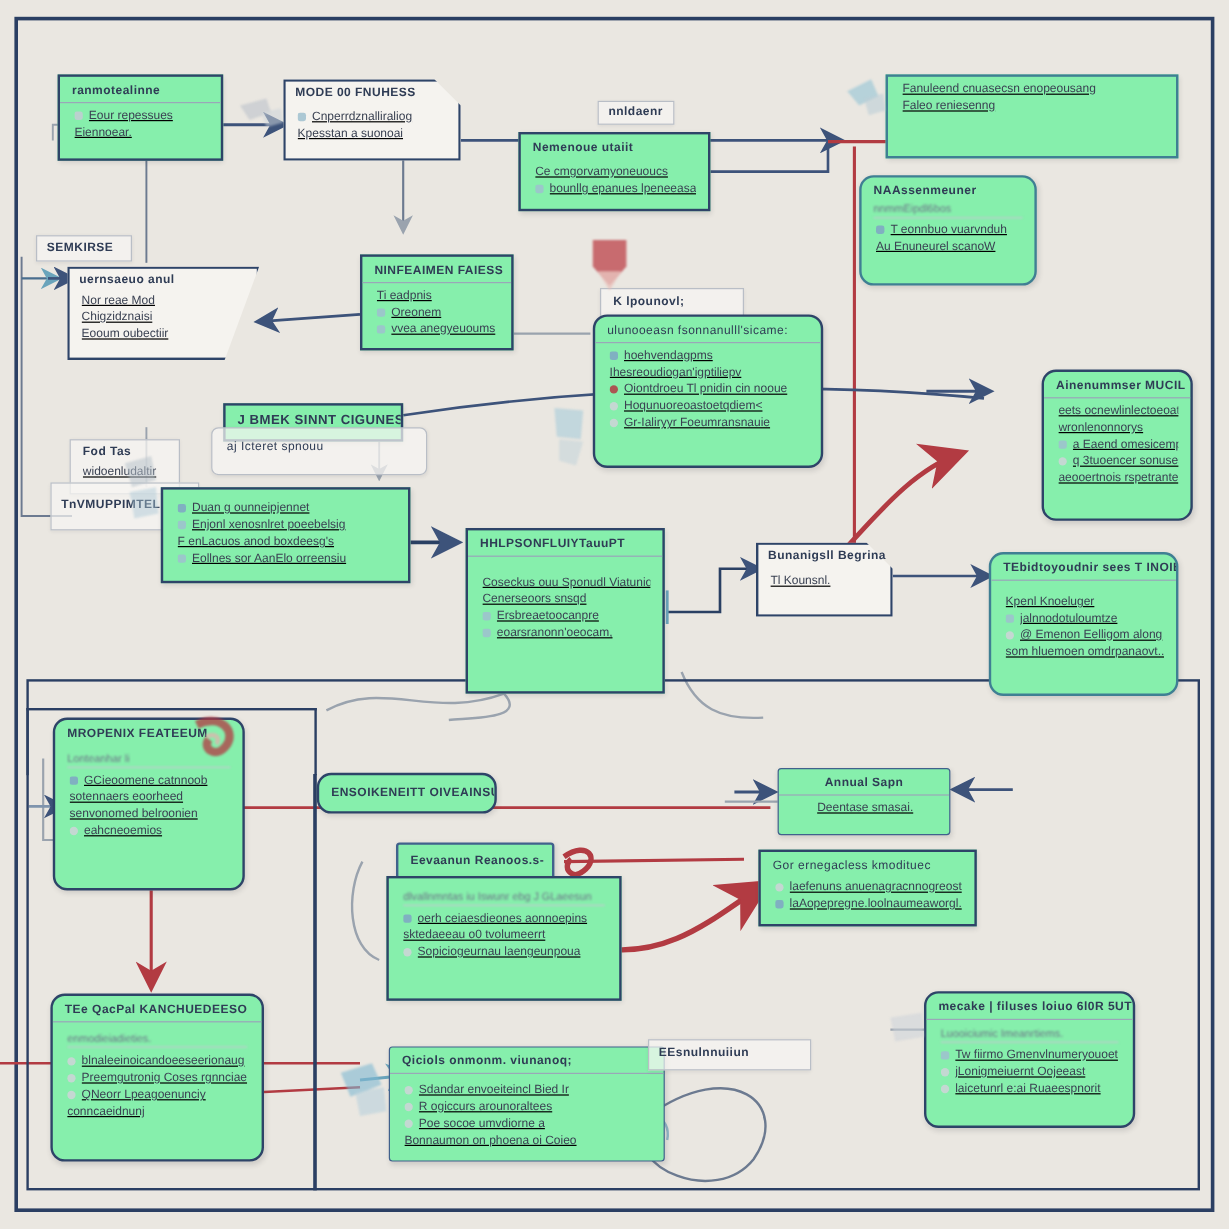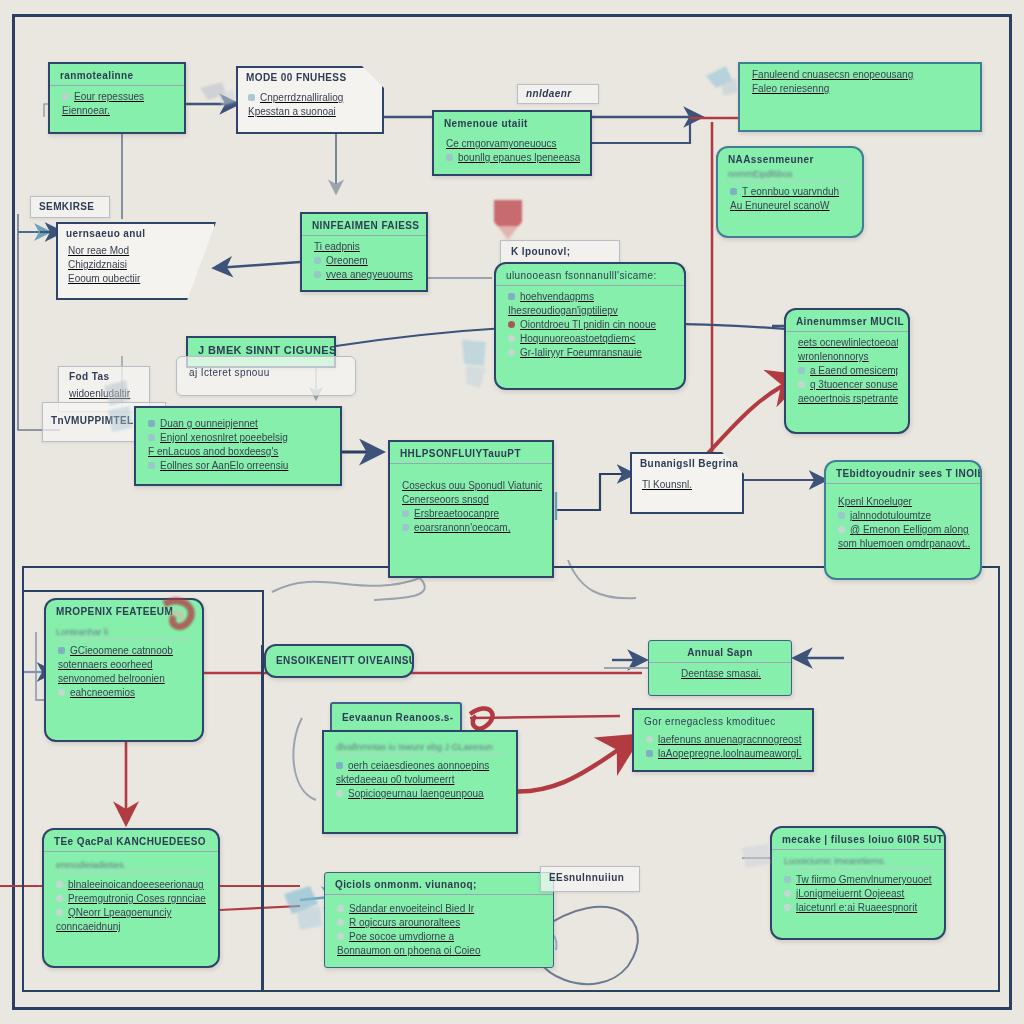--- a/index.html
+++ b/index.html
@@ -236,21 +236,21 @@
     <div class="nbody">
       <div class="row">
           <span class="tx">Ce  cmgorvamyoneuoucs</span>
         </div>
       <div class="row">
           <span class="bul b2"></span>
           <span class="tx">bounllg epanues lpeneeasan</span>
         </div>
     </div>
   </div>
-  <div class="node ghost" style="left:517px;top:84px;width:82px;height:20px;font-style:italic;">
+  <div class="node ghost" style="left:498px;top:84px;width:64px;height:20px;">
     <div class="nhead" style="padding:3px 8px;">nnldaenr</div>
   </div>
 
   <div class="node teal" style="left:738px;top:62px;width:244px;height:70px;">
     <div class="nbody">
       <div class="row">
           <span class="tx">Fanuleend cnuasecsn enopeousang</span>
         </div>
       <div class="row">
           <span class="tx">Faleo reniesenng</span>
@@ -370,21 +370,21 @@
           <span class="bul b3"></span>
           <span class="tx">Hoqunuoreoastoetqdiem&lt;</span>
         </div>
       <div class="row">
           <span class="bul b3"></span>
           <span class="tx">Gr-Ialiryyr Foeumransnauie</span>
         </div>
     </div>
   </div>
 
-  <div class="node rounded" style="left:784px;top:308px;width:126px;height:126px;">
+  <div class="node rounded" style="left:868px;top:308px;width:126px;height:126px;">
     <div class="nhead underline" style="text-align:center;">Ainenummser MUCIL</div>
     <div class="nbody">
       <div class="row">
           <span class="tx">eets ocnewlinlectoeoatnoe</span>
         </div>
       <div class="row">
           <span class="tx">wronlenonnorys</span>
         </div>
       <div class="row">
           <span class="bul b2"></span>
@@ -553,21 +553,21 @@
         </div>
       <div class="row">
           <span class="bul b3"></span>
           <span class="tx">Poe socoe umvdiorne a</span>
         </div>
       <div class="row">
           <span class="tx">Bonnaumon on phoena oi Coieo</span>
         </div>
     </div>
   </div>
-  <div class="node ghost" style="left:540px;top:866px;width:100px;height:26px;">
+  <div class="node ghost" style="left:540px;top:866px;width:136px;height:26px;">
     <div class="nhead" style="padding:5px 8px;">EEsnulnnuiiun</div>
   </div>
 
   <div class="node rounded" style="left:770px;top:826px;width:176px;height:114px;">
     <div class="nhead underline">mecake  |  filuses loiuo 6l0R 5UT no</div>
     <div class="sub" style="margin:6px 12px 4px 12px;">Luooiciumic  Imeanrtiems.</div>
     <div class="nbody" style="padding-top:0;">
       <div class="row">
           <span class="bul b2"></span>
           <span class="tx">Tw fiirmo Gmenvlnumeryouoet</span>

